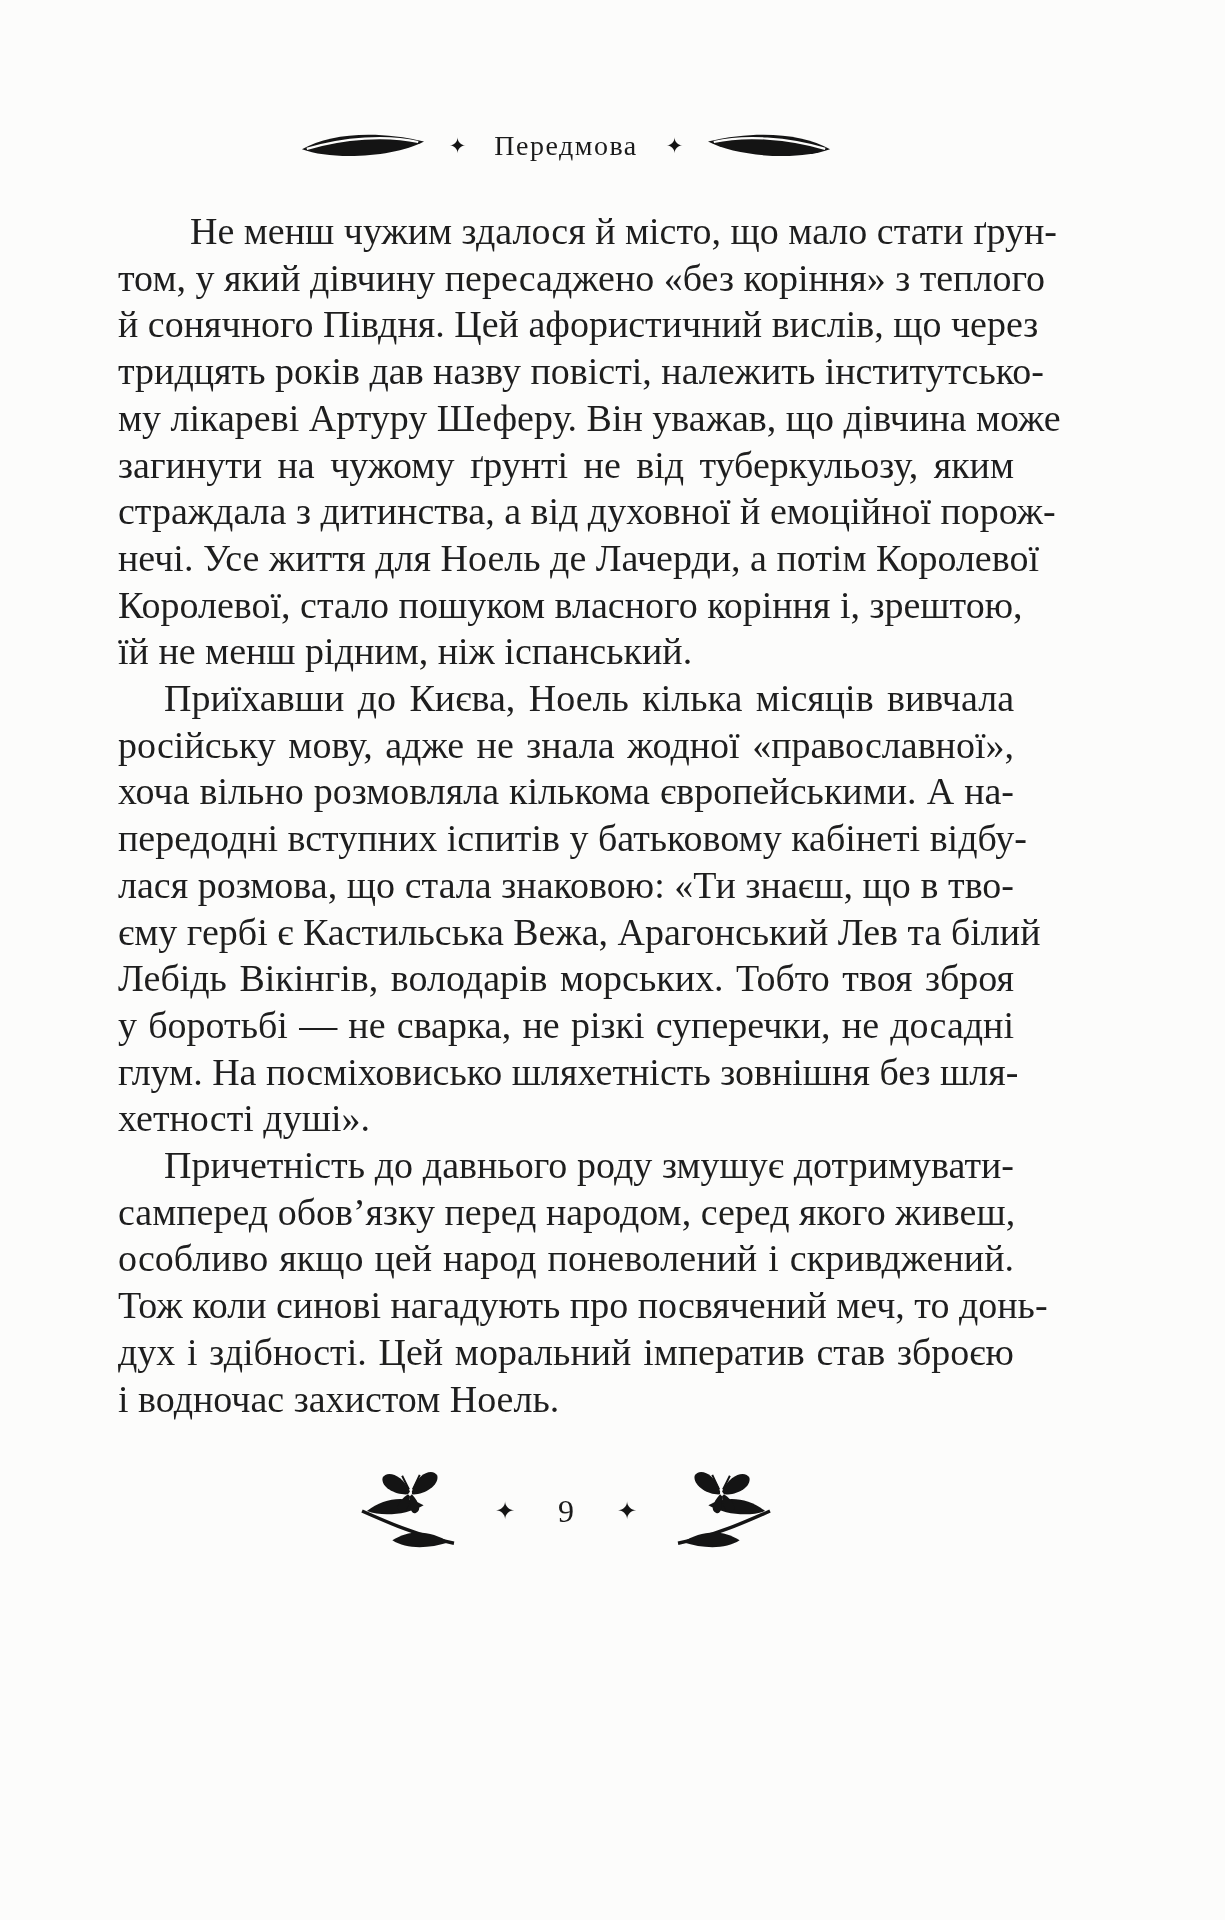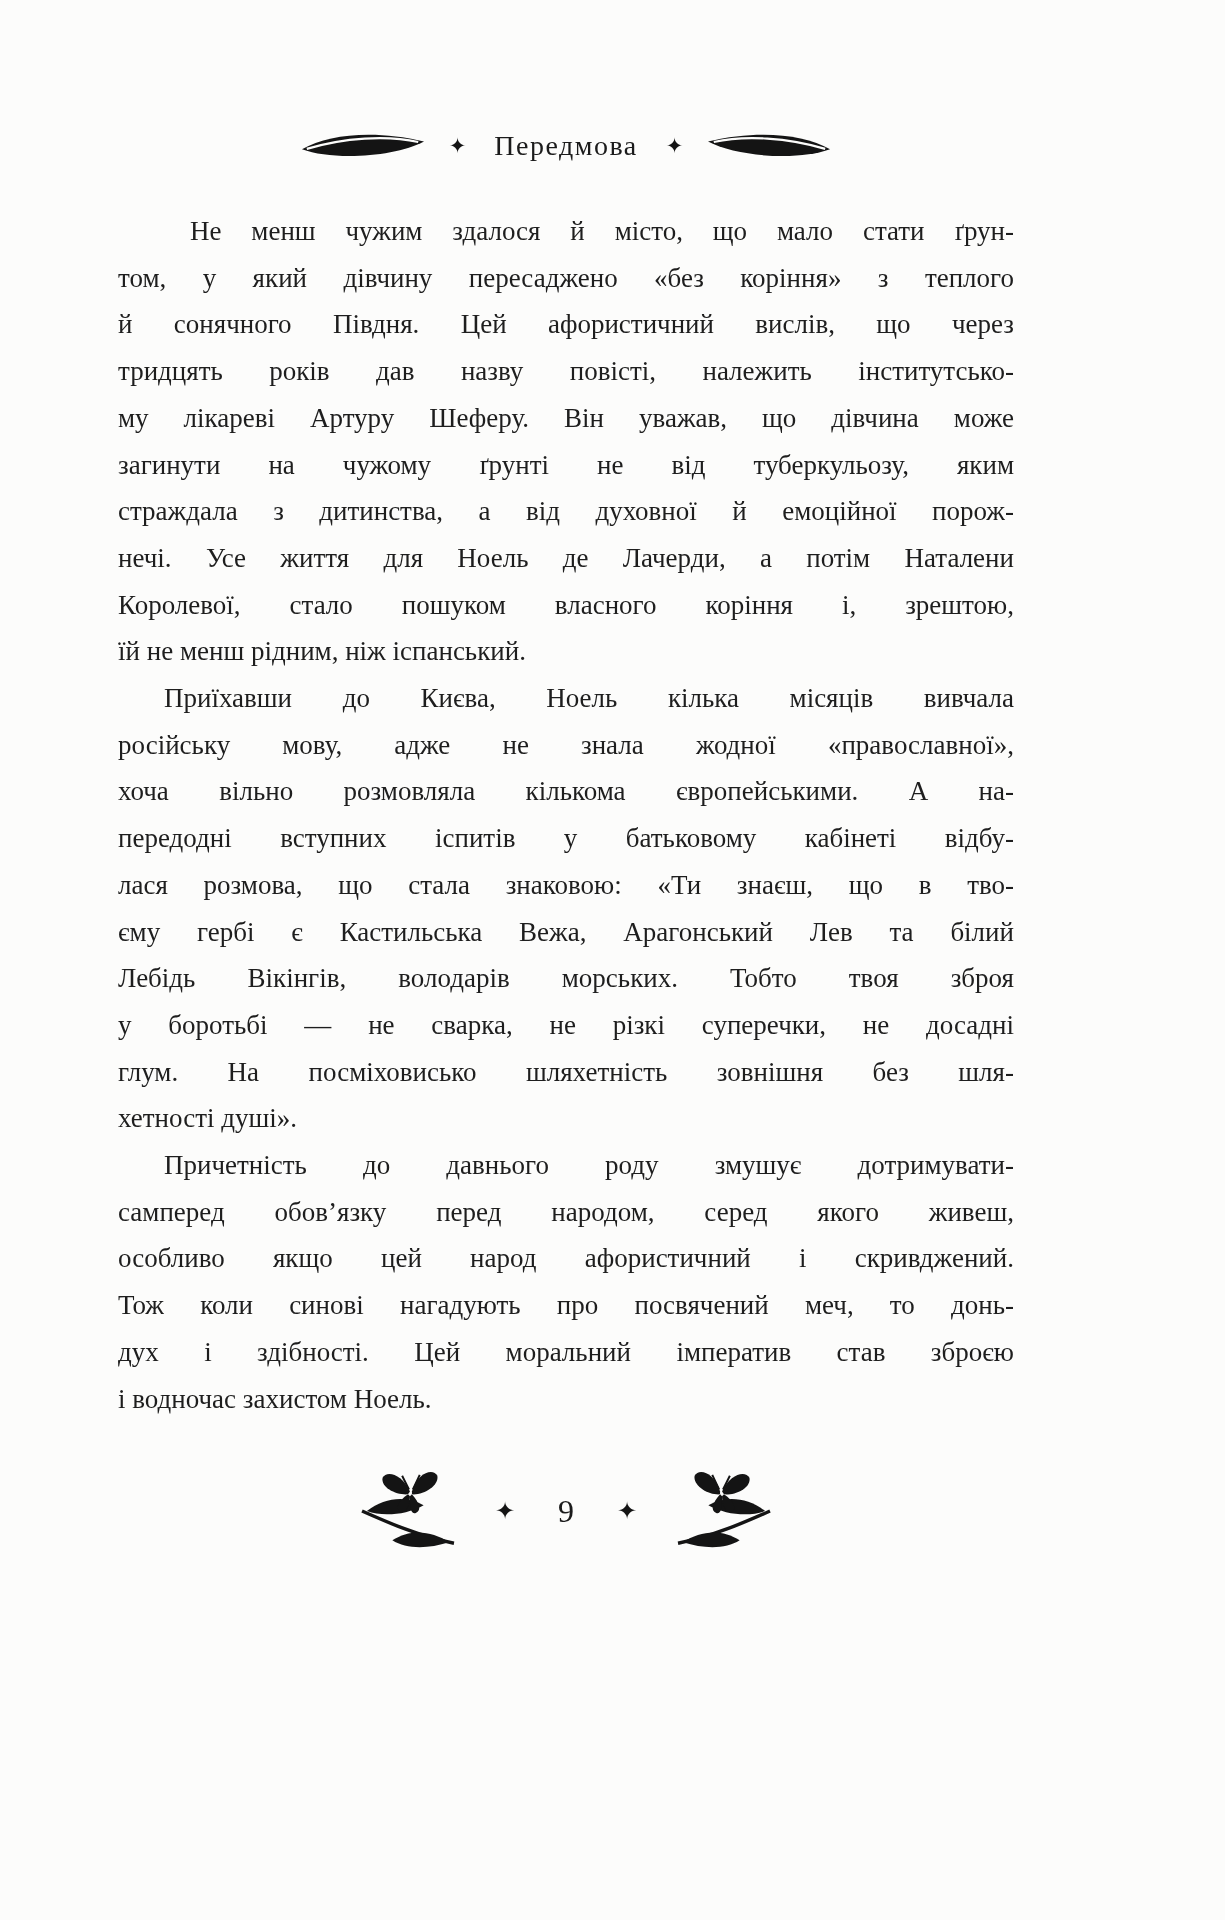--- a/index.html
+++ b/index.html
@@ -45,21 +45,21 @@
     color: #141414;
   }
   .footer-star {
     font-size: 24px;
   }
   .ornament { color: #141414; }
   .flip { transform: scaleX(-1); }
   
   .body-text {
     margin-top: 42px;
-    font-size: 27px;
+    font-size: 38px;
   }
   .line {
     line-height: 46.7px;
     text-align: justify;
     text-align-last: justify;
     white-space: nowrap;
   }
   .line.last {
     text-align-last: left;
   }
@@ -107,40 +107,40 @@
 
     <main class="body-text">
         <div class="para">
           <div class="line first">Не менш чужим здалося й місто, що мало стати ґрун-</div>
           <div class="line">том, у який дівчину пересаджено «без коріння» з теплого</div>
           <div class="line">й сонячного Півдня. Цей афористичний вислів, що через</div>
           <div class="line">тридцять років дав назву повісті, належить інститутсько-</div>
           <div class="line">му лікареві Артуру Шеферу. Він уважав, що дівчина може</div>
           <div class="line">загинути на чужому ґрунті не від туберкульозу, яким</div>
           <div class="line">страждала з дитинства, а від духовної й емоційної порож-</div>
-          <div class="line">нечі. Усе життя для Ноель де Лачерди, а потім Наталени</div>
+          <div class="line">нечі. Усе життя для Ноель де Лачерди, а потім Королевої</div>
           <div class="line">Королевої, стало пошуком власного коріння і, зрештою,</div>
           <div class="line last">їй не менш рідним, ніж іспанський.</div>
         </div>
         <div class="para">
           <div class="line first">Приїхавши до Києва, Ноель кілька місяців вивчала</div>
           <div class="line">російську мову, адже не знала жодної «православної»,</div>
           <div class="line">хоча вільно розмовляла кількома європейськими. А на-</div>
           <div class="line">передодні вступних іспитів у батьковому кабінеті відбу-</div>
           <div class="line">лася розмова, що стала знаковою: «Ти знаєш, що в тво-</div>
           <div class="line">єму гербі є Кастильська Вежа, Арагонський Лев та білий</div>
           <div class="line">Лебідь Вікінгів, володарів морських. Тобто твоя зброя</div>
           <div class="line">у боротьбі — не сварка, не різкі суперечки, не досадні</div>
           <div class="line">глум. На посміховисько шляхетність зовнішня без шля-</div>
           <div class="line last">хетності душі».</div>
         </div>
         <div class="para">
           <div class="line first">Причетність до давнього роду змушує дотримувати-</div>
           <div class="line">самперед обов’язку перед народом, серед якого живеш,</div>
-          <div class="line">особливо якщо цей народ афористичний і скривджений.</div>
+          <div class="line">особливо якщо цей народ поневолений і скривджений.</div>
           <div class="line">Тож коли синові нагадують про посвячений меч, то донь-</div>
           <div class="line">дух і здібності. Цей моральний імператив став зброєю</div>
           <div class="line last">і водночас захистом Ноель.</div>
         </div>
       </main>
 
     <footer class="page-footer">
       <span class="ornament">
         <svg class="butterfly-svg" width="98" height="90" viewBox="0 0 100 92" aria-hidden="true">
           <path d="M3,46 C30,58 62,72 97,79" stroke="currentColor" stroke-width="3.5" fill="none"></path>

